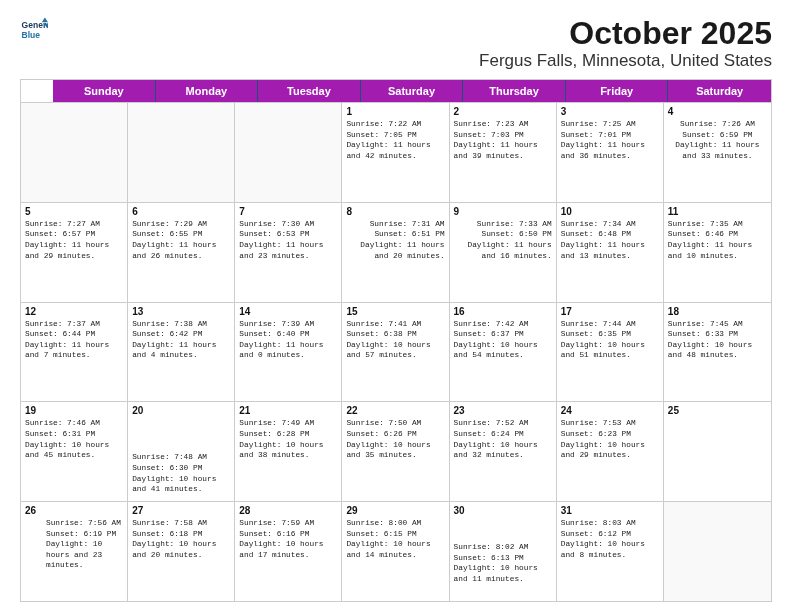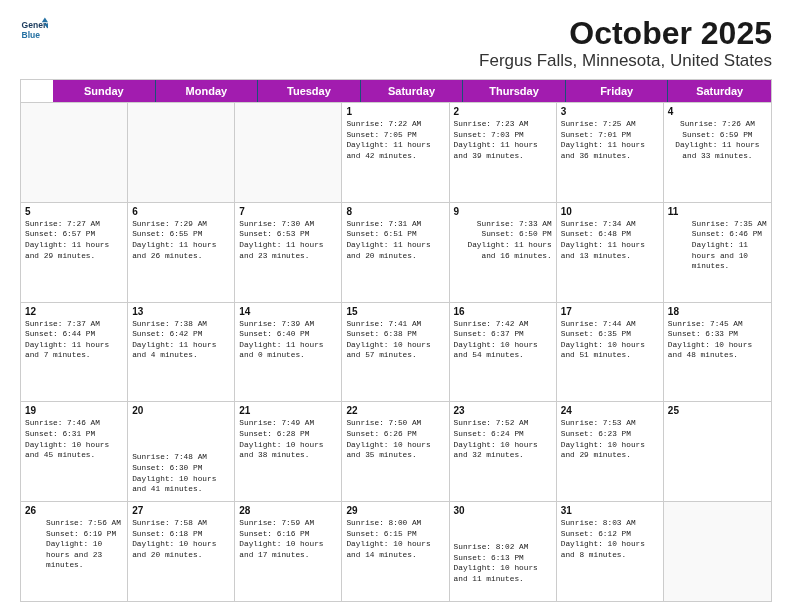--- a/index.html
+++ b/index.html
@@ -175,39 +175,39 @@
 Daylight: 11 hours and 26 minutes.</div>
           </div>
           <div class="cal-cell">
             <div class="day-num">7</div>
             <div class="cell-text" style="white-space: pre-line;">Sunrise: 7:30 AM
 Sunset: 6:53 PM
 Daylight: 11 hours and 23 minutes.</div>
           </div>
           <div class="cal-cell">
             <div class="day-num">8</div>
-            <div class="cell-text" style="white-space: pre-line;">Sunrise: 7:31 AM
+            <div class="cell-text" style="white-space: pre-line; text-align: right;">Sunrise: 7:31 AM
 Sunset: 6:51 PM
 Daylight: 11 hours and 20 minutes.</div>
           </div>
           <div class="cal-cell">
             <div class="day-num">9</div>
             <div class="cell-text" style="white-space: pre-line; text-align: right;">Sunrise: 7:33 AM
 Sunset: 6:50 PM
 Daylight: 11 hours and 16 minutes.</div>
           </div>
           <div class="cal-cell">
             <div class="day-num">10</div>
             <div class="cell-text" style="white-space: pre-line;">Sunrise: 7:34 AM
 Sunset: 6:48 PM
 Daylight: 11 hours and 13 minutes.</div>
           </div>
           <div class="cal-cell">
             <div class="day-num">11</div>
-            <div class="cell-text" style="white-space: pre-line; margin-left: 24px;">Sunrise: 7:35 AM
+            <div class="cell-text" style="white-space: pre-line;">Sunrise: 7:35 AM
 Sunset: 6:46 PM
 Daylight: 11 hours and 10 minutes.</div>
           </div>
         </div>
         <div class="cal-row">
           <div class="cal-cell">
             <div class="day-num">12</div>
             <div class="cell-text" style="white-space: pre-line;">Sunrise: 7:37 AM
 Sunset: 6:44 PM
 Daylight: 11 hours and 7 minutes.</div>

